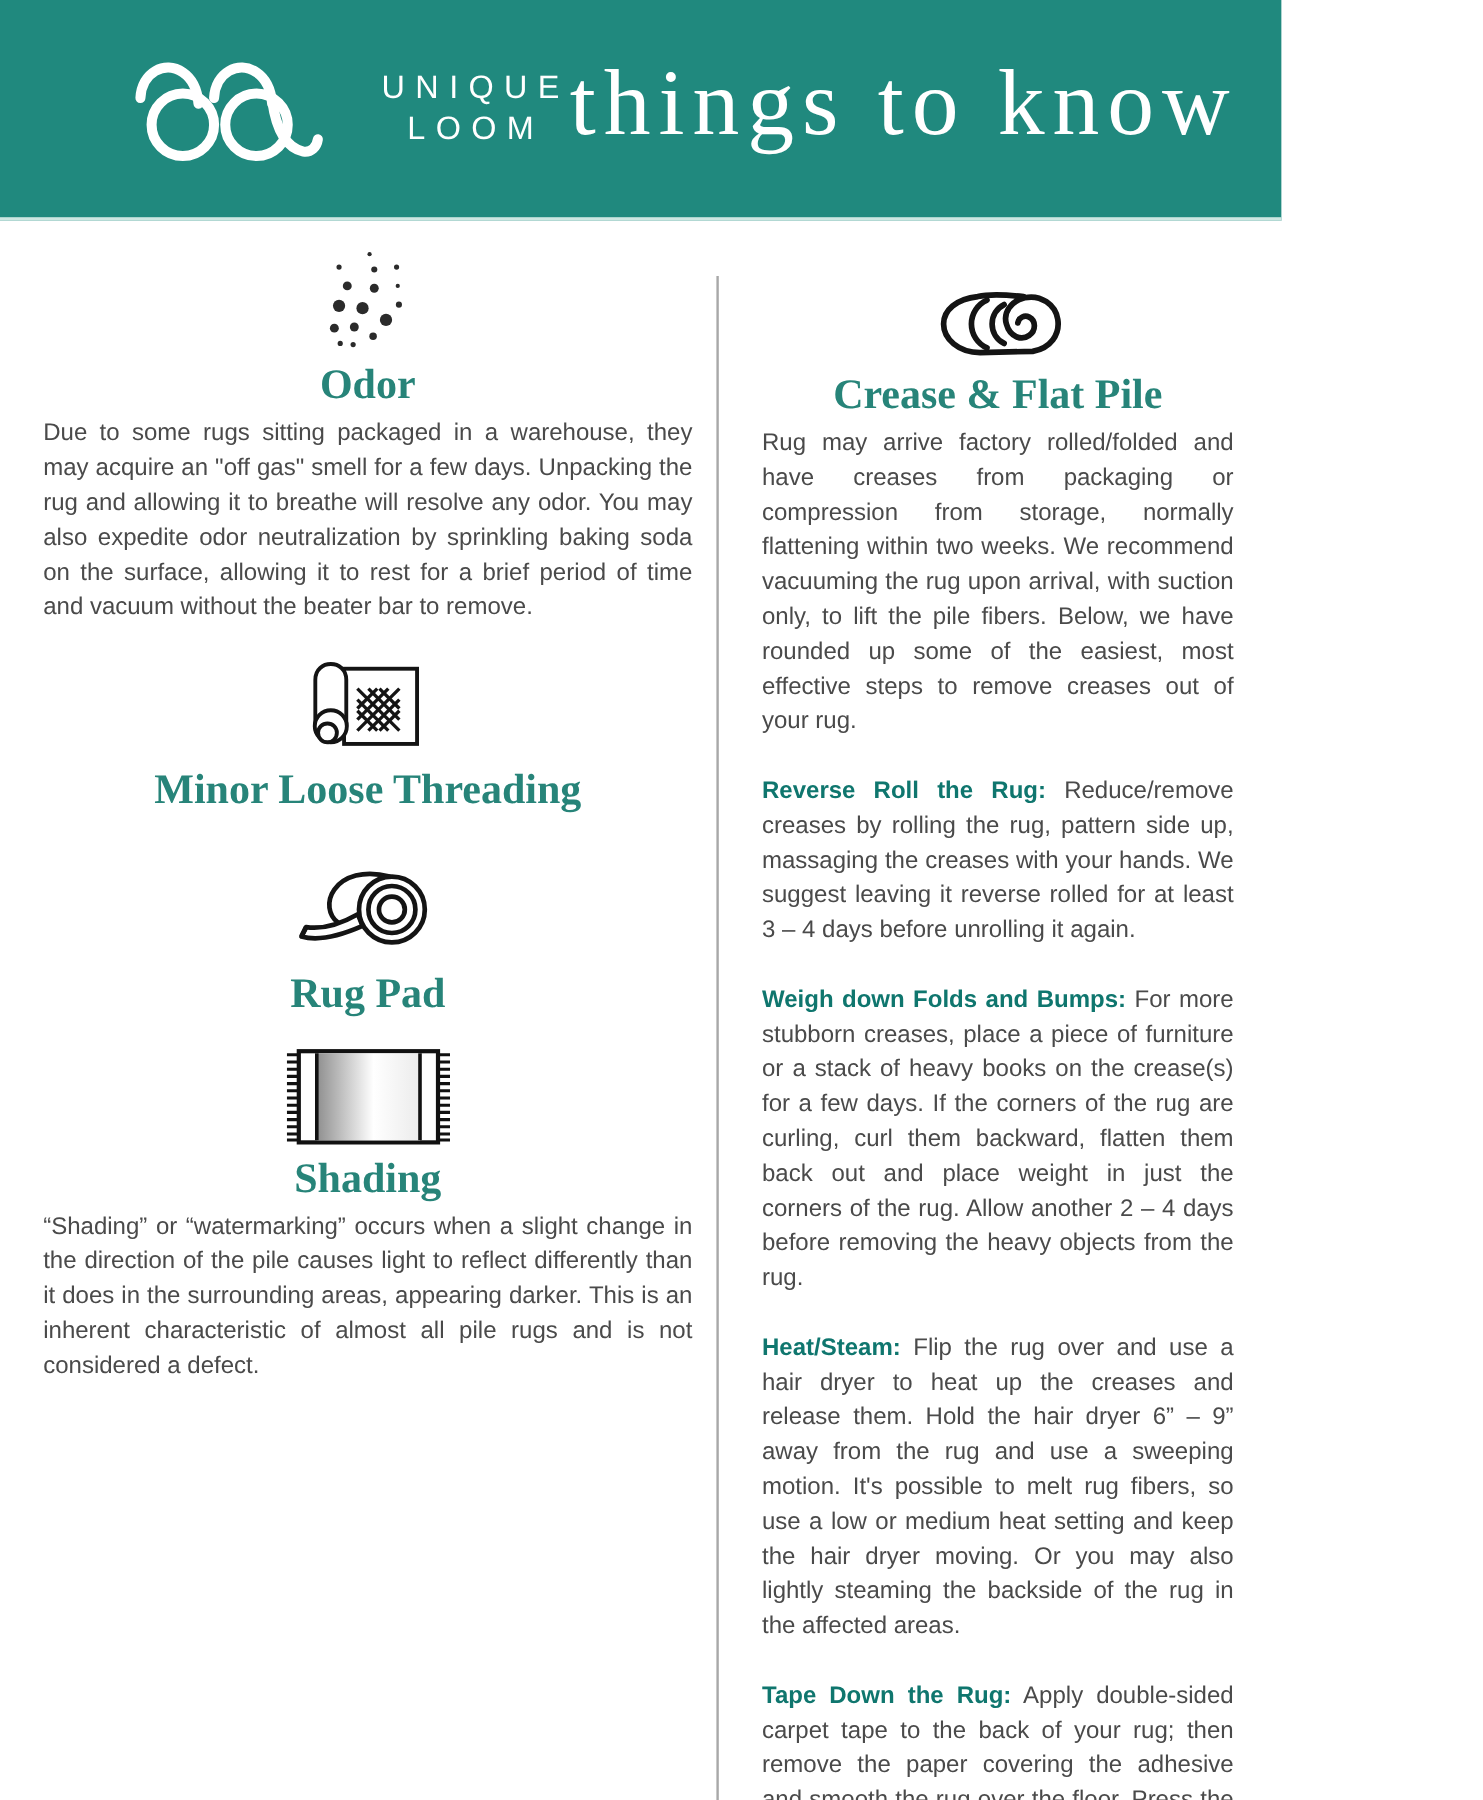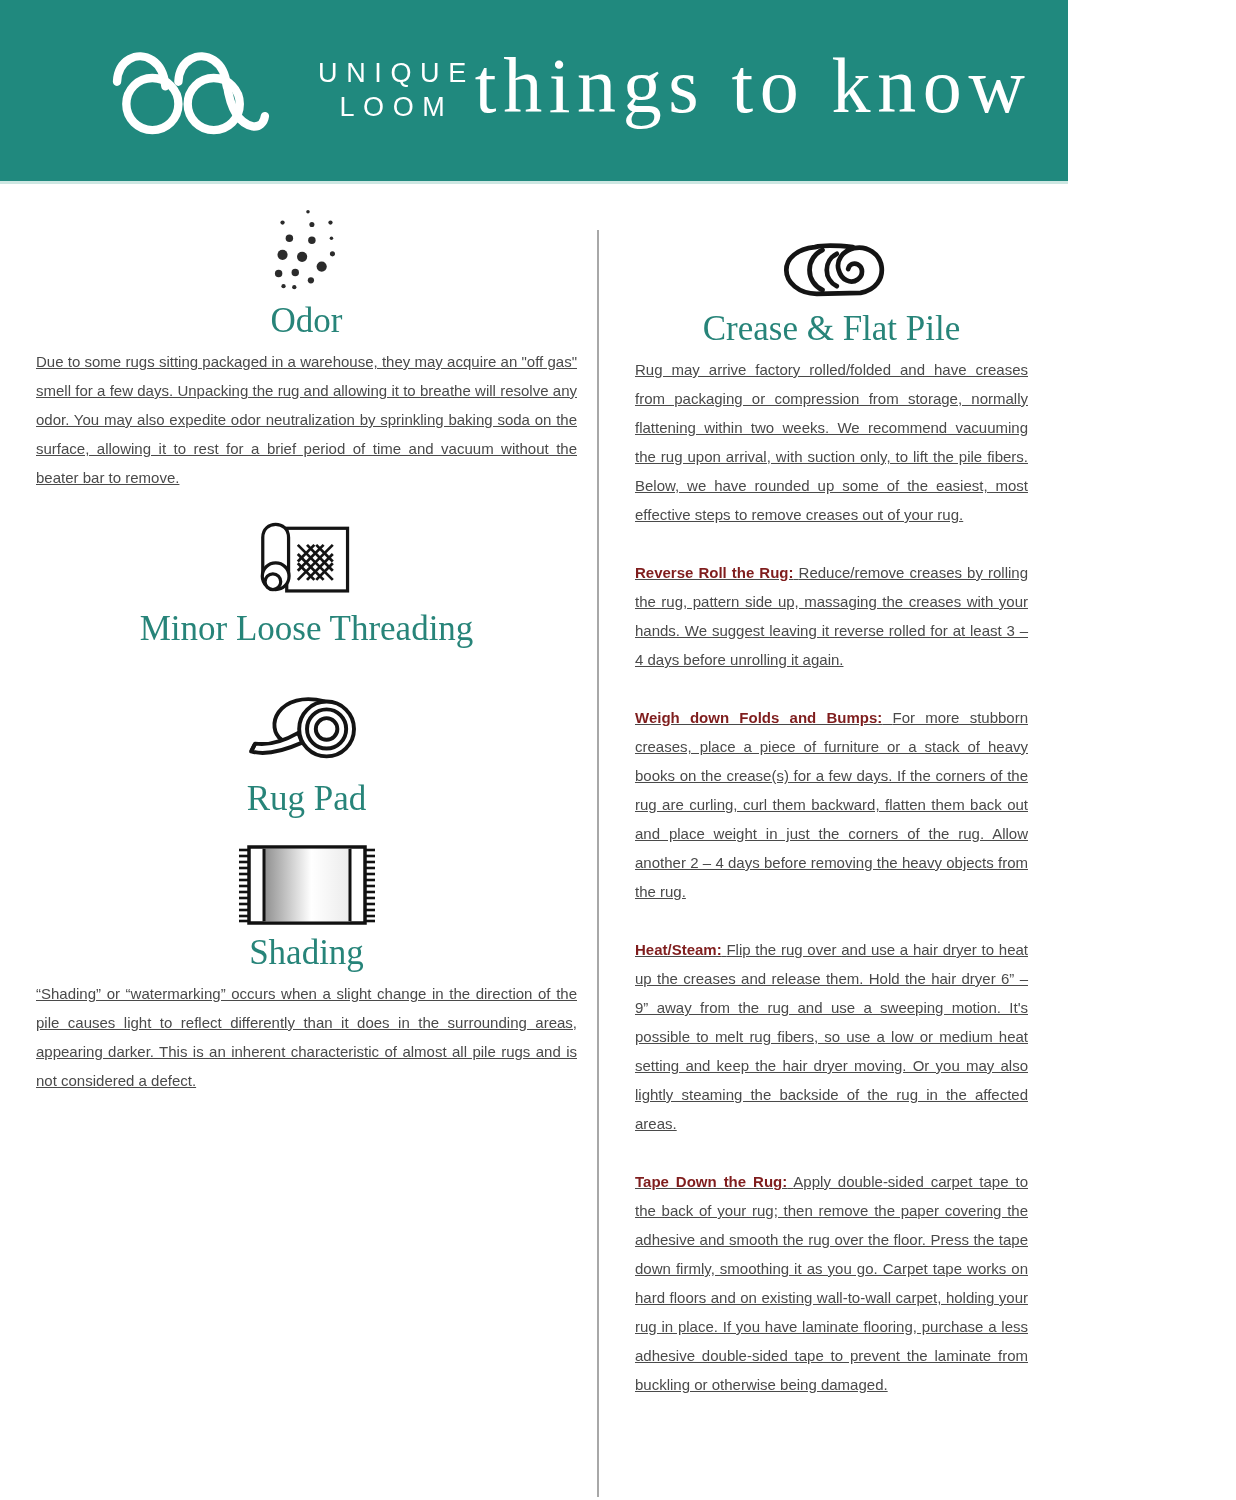--- a/index.html
+++ b/index.html
@@ -63,37 +63,36 @@
   .icon-wrap svg { display:inline-block; vertical-align:bottom; }
 
   .s1 .icon-wrap { margin-top:20px; }
   .s2 .icon-wrap { margin-top:16px; }
   .s3 .icon-wrap { margin-top:28px; }
   .s4 .icon-wrap { margin-top:24px; }
   .right-sec .icon-wrap { margin-top:54px; }
 
   h2.sec-title {
     font-family:"Liberation Serif", serif;
-    font-weight:400;
+    font-weight:700;
     font-size:35px;
     color:#278479;
     text-align:center;
     margin:6px 0 5px 0;
     line-height:1.2;
   }
   p.body {
-    font-size:15px;
+    font-size:20px;
     line-height:29px;
     color:#4a4a4a;
     text-align:justify;
     margin:0;
-    text-decoration:underline;
   }
   p.tip { margin-top:29px; }
-  .tip-label { font-weight:700; color:#7f1d1d; }
+  .tip-label { font-weight:700; color:#0f766e; }
 </style>
 </head>
 <body>
 
 <div class="page">
 
   <header class="banner">
     <div class="brand">
       <svg width="186" height="94" viewBox="0 0 200 100">
         <g fill="none" stroke="#ffffff" stroke-width="9" stroke-linecap="round">

